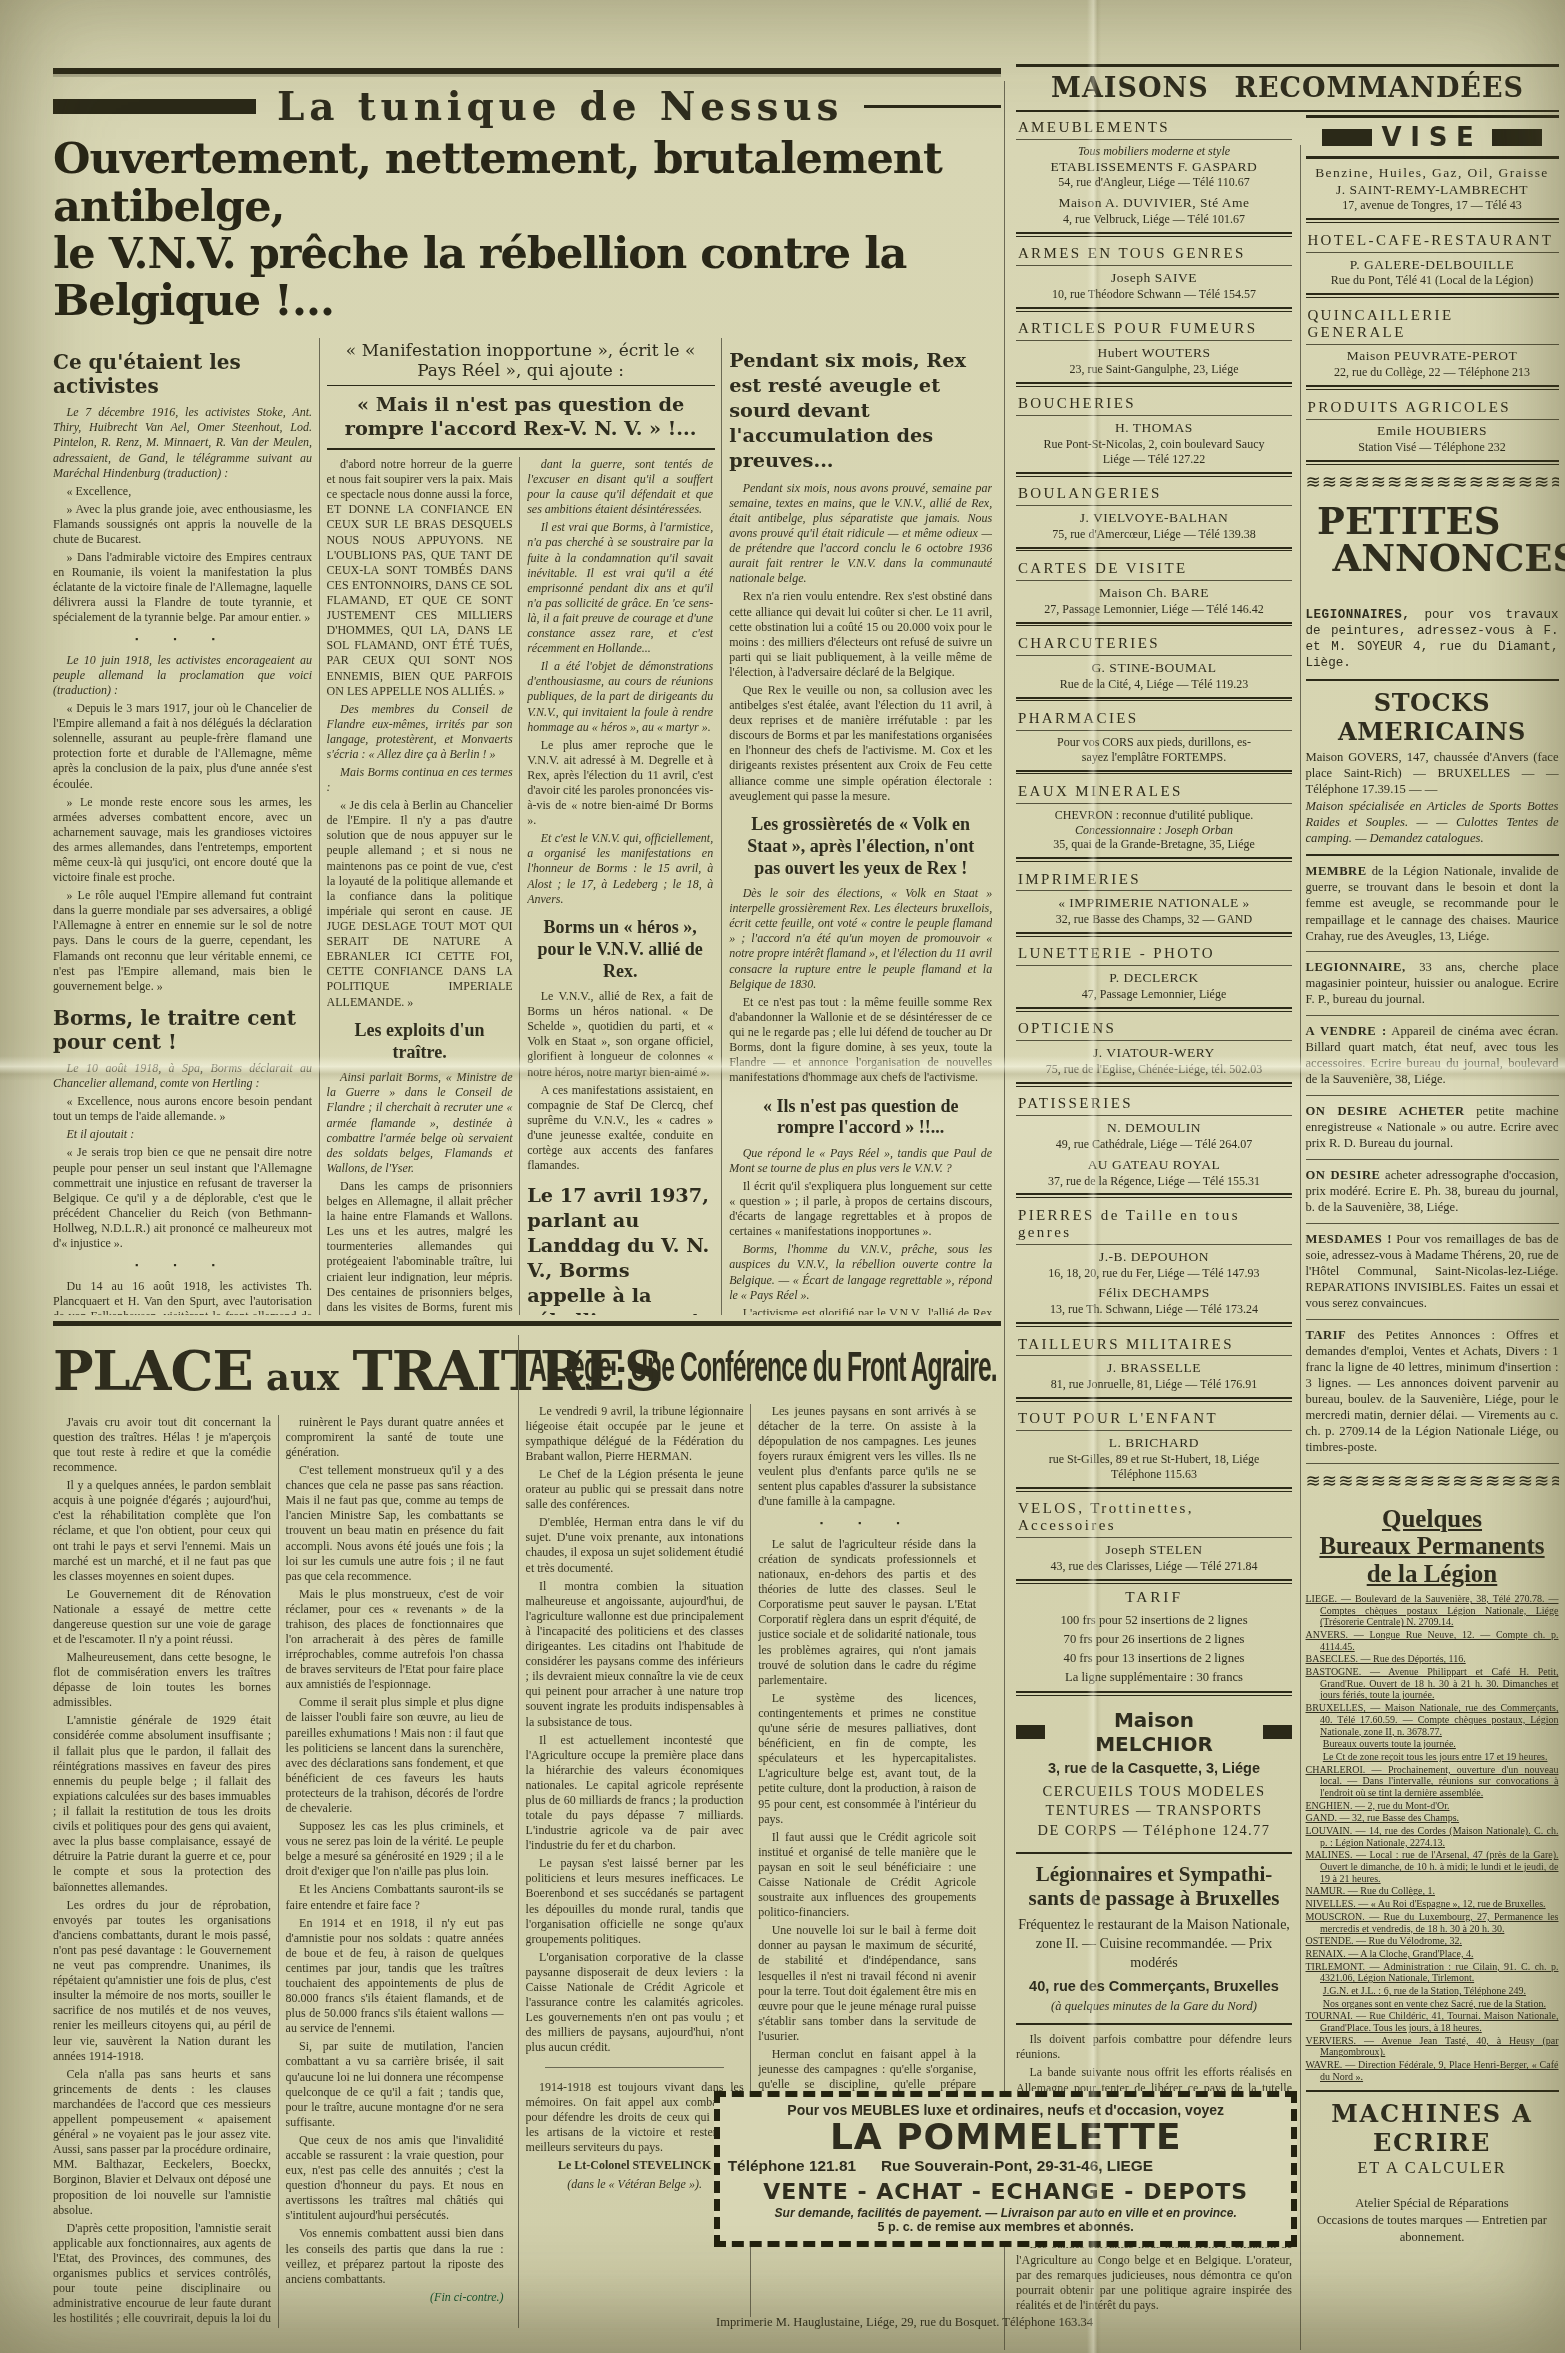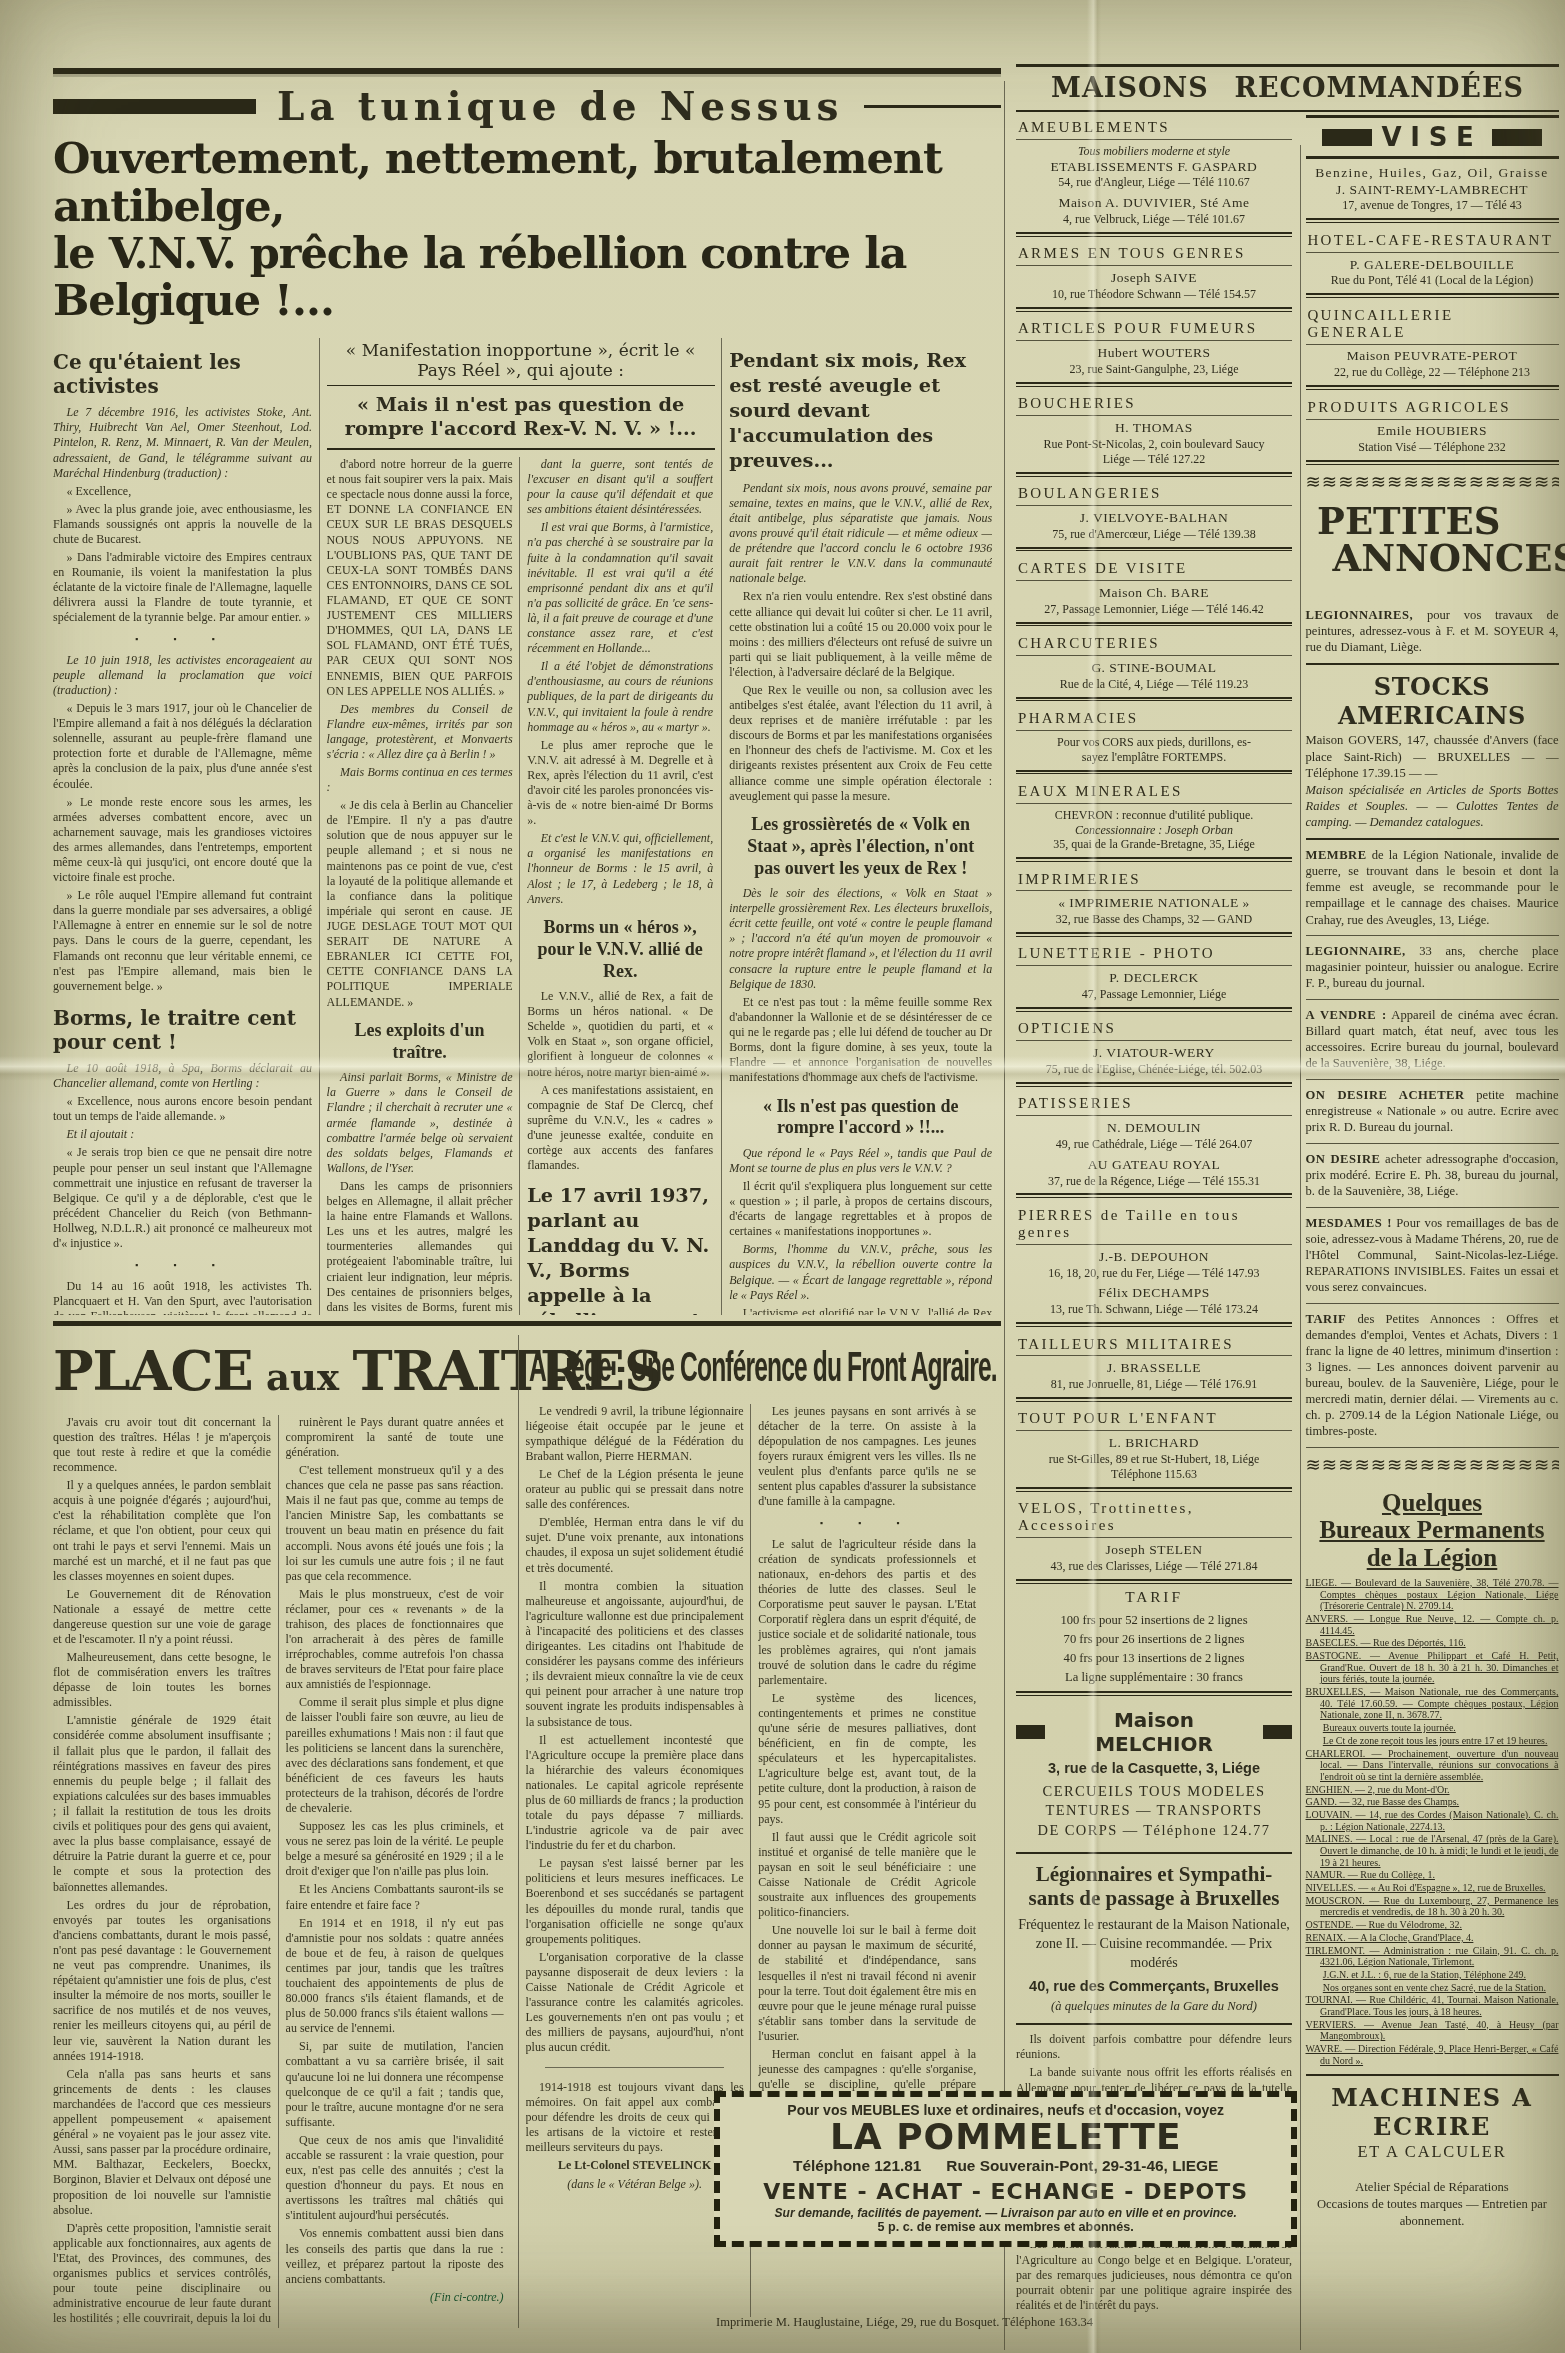--- a/index.html
+++ b/index.html
@@ -81,39 +81,39 @@
   .vise{border-top:3.9px solid #2b2918;border-bottom:3.9px solid #2b2918;display:flex;align-items:center;justify-content:center;gap:9.7px;padding:3.9px 0;margin-bottom:4.8px;}
   .vise-b{width:50px;height:16.4px;background:#2b2918;}
   .vise-t{font-family:"DejaVu Sans",sans-serif;font-weight:bold;font-size:26px;letter-spacing:8.7px;}
   .wavy{overflow:hidden;white-space:nowrap;height:25px;font-family:"DejaVu Sans",sans-serif;font-size:18.3px;letter-spacing:1px;color:#2b2918;margin:5.8px 0 3.9px;}
   .wavy::before{content:"≋≋≋≋≋≋≋≋≋≋≋≋≋≋≋≋";}
   .pa-title{display:flex;gap:11.6px;margin:7.7px 0 11.6px;}
   .pa-bars{width:25px;height:85px;background:linear-gradient(90deg,#2b2918 0 8.7px,transparent 8.7px 14.5px,#2b2918 14.5px 25px);}
   .pa-l1,.pa-l2{font-family:"DejaVu Serif",serif;font-weight:bold;font-size:37px;line-height:1.0;}
   .pa-l2{margin-left:15.4px;}
   .ad{font-size:12.6px;line-height:1.28;text-align:justify;padding:6.8px 0 7.7px;border-bottom:1px solid #55533e;}
-  .ad.thick{border-bottom:2.9px solid #2b2918;}
+  .ad.thick{border-bottom:2.9px solid #2b2918;font-family:Liberation Mono, monospace;}
   .ad-lead{font-weight:bold;letter-spacing:0.5px;}
   .stocks{padding:6.8px 0 7.7px;border-bottom:2.9px solid #2b2918;}
   .stocks-t{font-family:"DejaVu Serif",serif;font-weight:bold;font-size:24px;text-align:center;letter-spacing:0.5px;margin-bottom:2.9px;}
   .stocks-l{font-size:12.6px;line-height:1.3;text-align:justify;}
   .stocks-il{font-size:12.6px;line-height:1.3;font-style:italic;text-align:justify;}
   .bur-t{font-size:25px;font-weight:bold;text-align:center;line-height:1.1;font-family:"Liberation Serif",serif;}
   .bur-wrap{margin:9.7px 0 5.8px;text-decoration:underline;}
   .bur{font-size:10px;line-height:1.17;padding-left:14.5px;text-indent:-14.5px;margin-bottom:1px;text-align:justify;}
   .bur.ind{padding-left:27px;text-indent:-9.7px;}
   .mach{border-top:2.9px solid #2b2918;margin-top:7.7px;padding-top:6.8px;text-align:center;}
   .mach-t1{font-family:"DejaVu Serif",serif;font-weight:bold;font-size:24px;letter-spacing:1.9px;}
   .mach-t2{font-size:16.4px;letter-spacing:1.9px;margin:1px 0 17px;}
   .mach-l{font-size:12.6px;line-height:1.35;}
   
   .pom{position:absolute;left:714px;top:2091px;width:556px;border:6.8px dashed #23220f;background:#d8d6b4;text-align:center;padding:4.8px 7.7px 6.8px;z-index:5;}
   .pom-intro{font-family:"Liberation Sans",sans-serif;font-weight:bold;font-size:14px;}
   .pom-name{font-family:"DejaVu Sans",sans-serif;font-weight:bold;font-size:36px;letter-spacing:1px;line-height:1.05;}
-  .pom-row{font-family:"Liberation Sans",sans-serif;font-weight:bold;font-size:15.4px;margin:1px 0 4px;display:flex;justify-content:center;gap:25px;}
+  .pom-row{font-family:"Liberation Sans",sans-serif;font-weight:bold;font-size:15.4px;margin:1px 0 4px;display:flex;justify-content:flex-start;gap:25px;}
   .pom-line{font-family:"DejaVu Sans",sans-serif;font-weight:bold;font-size:22px;letter-spacing:1px;}
   .pom-s1{font-style:italic;font-weight:bold;font-size:12px;margin-top:2.9px;font-family:"Liberation Sans",sans-serif;}
   .pom-s2{font-weight:bold;font-size:12.6px;font-family:"Liberation Sans",sans-serif;}
   .footerline{position:absolute;left:716px;top:2315px;font-size:12.6px;z-index:6;}
   
   .crease-h{position:absolute;left:0;top:1056px;width:100%;height:25px;z-index:9;pointer-events:none;
             background:linear-gradient(180deg,rgba(0,0,0,0) 0%,rgba(250,250,232,.55) 42%,rgba(110,105,70,.16) 72%,rgba(0,0,0,0) 100%);}
   .crease-v{position:absolute;top:0;left:1087px;width:13.5px;height:100%;z-index:9;pointer-events:none;
             background:linear-gradient(90deg,rgba(0,0,0,0) 0%,rgba(250,250,232,.38) 45%,rgba(110,105,70,.12) 75%,rgba(0,0,0,0) 100%);}
   .vignette{position:absolute;inset:0;z-index:8;pointer-events:none;

